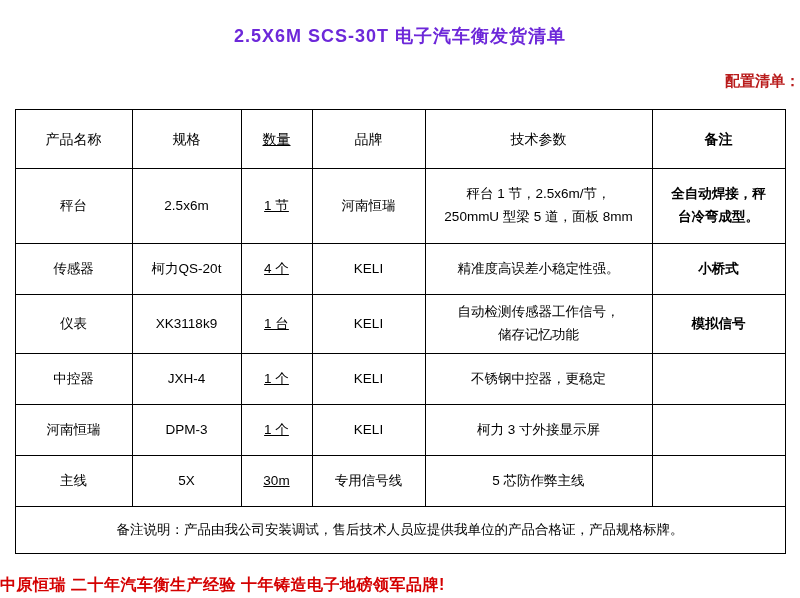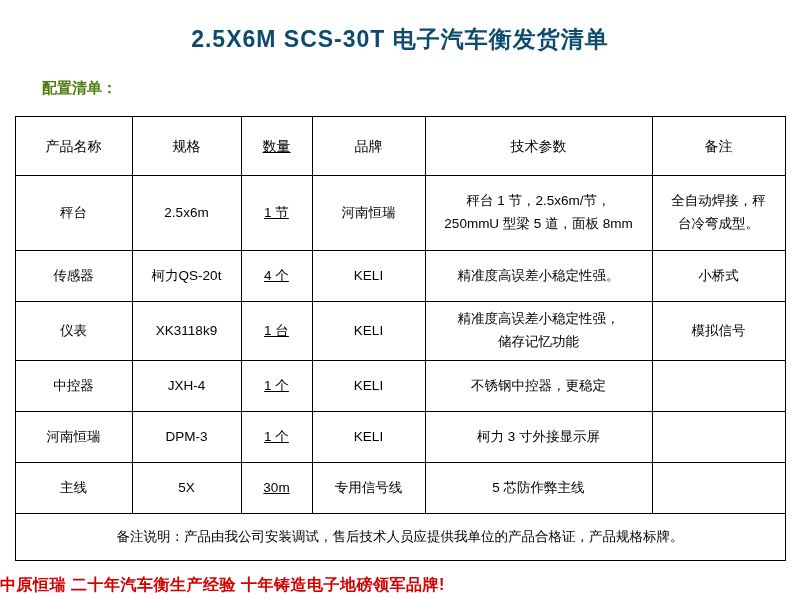--- a/index.html
+++ b/index.html
@@ -15,32 +15,33 @@
     overflow: hidden;
   }
   .page {
     position: relative;
     width: 800px;
     height: 598px;
     box-sizing: border-box;
   }
   .doc-title {
     text-align: center;
-    font-size: 23px;
+    font-size: 18px;
     font-weight: bold;
     letter-spacing: 1px;
     margin-top: 24px;
-    color: #0c4a6e;
+    color: #6d28d9;
   }
   .subtitle {
     margin-top: 24px;
-    margin-left: 42px;
+    margin-left: 18px;
     font-size: 15px;
     font-weight: bold;
-    color: #4d7c0f;
+    color: #b91c1c;
+    text-align: right;
   }
   table.spec {
     border-collapse: collapse;
     margin: 18px auto 0 auto;
     width: 716px;
     table-layout: fixed;
   }
   table.spec td {
     border: 1px solid #000000;
     text-align: center;
@@ -48,21 +49,21 @@
     font-size: 13.5px;
     padding: 6px 4px;
     line-height: 1.6;
     color: #000;
   }
   td.col-name   { width: 108px; }
   td.col-spec   { width: 100px; }
   td.col-qty    { width: 62px; text-decoration: underline; }
   td.col-brand  { width: 104px; }
   td.col-tech   { width: 218px; }
-  td.col-remark { width: 124px; }
+  td.col-remark { width: 124px; font-weight: bold; }
 
   tr.header td {
     height: 46px;
     font-size: 14px;
   }
   tr.row-tall td {
     height: 62px;
   }
   tr.row-mid td {
     height: 46px;
@@ -133,21 +134,21 @@
         <td class="col-tech">精准度高误差小稳定性强。</td>
         <td class="col-remark">小桥式</td>
       </tr>
 
       <tr class="row-mid">
         <td class="col-name">仪表</td>
         <td class="col-spec">XK3118k9</td>
         <td class="col-qty">1 台</td>
         <td class="col-brand">KELI</td>
         <td class="col-tech">
-          <div class="two-line">精准度高误差小稳定性强，</div>
+          <div class="two-line">自动检测传感器工作信号，</div>
           <div class="two-line">储存记忆功能</div>
         </td>
         <td class="col-remark">模拟信号</td>
       </tr>
 
       <tr class="row-std">
         <td class="col-name">中控器</td>
         <td class="col-spec">JXH-4</td>
         <td class="col-qty">1 个</td>
         <td class="col-brand">KELI</td>

